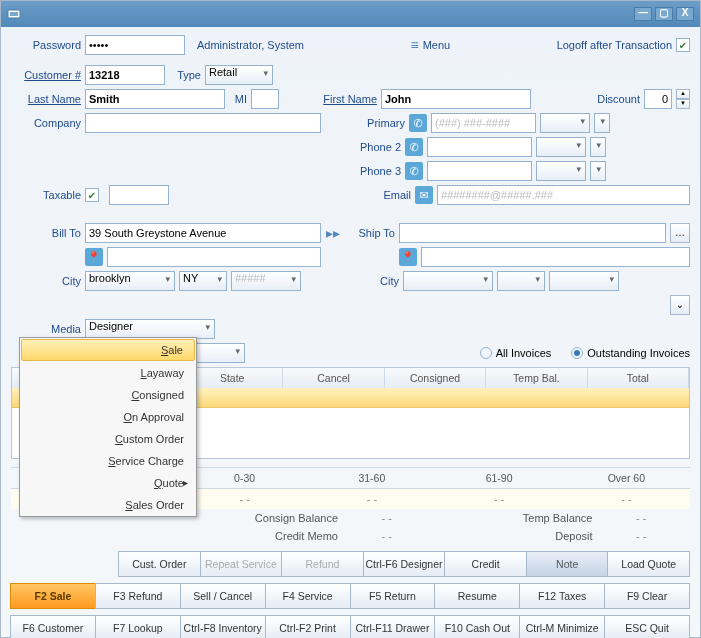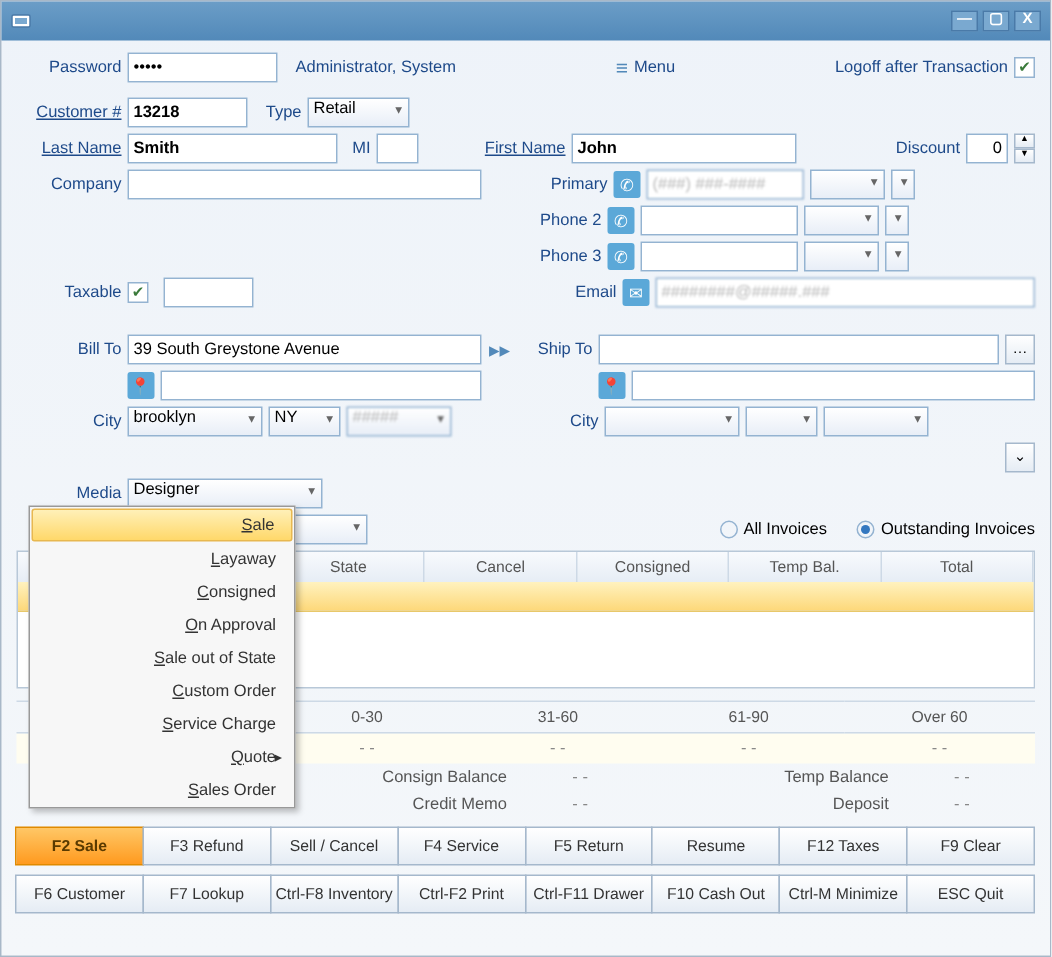--- a/index.html
+++ b/index.html
@@ -238,20 +238,30 @@
       <div class="v">- -</div>
     </div>
     <div class="balrow">
       <div style="flex:0 0 170px"></div>
       <div class="k">Credit Memo</div>
       <div class="v">- -</div>
       <div class="k">Deposit</div>
       <div class="v">- -</div>
     </div>
 
+    <div class="btnbar">
+      <div style="flex:0 0 108px"></div>
+      <button class="btn">Cust. Order</button>
+      <button class="btn gray">Repeat Service</button>
+      <button class="btn gray">Refund</button>
+      <button class="btn">Ctrl-F6 Designer</button>
+      <button class="btn">Credit</button>
+      <button class="btn blue">Note</button>
+      <button class="btn">Load Quote</button>
+    </div>
 
     <div class="btnbar">
       <button class="btn orange">F2 Sale</button>
       <button class="btn">F3 Refund</button>
       <button class="btn">Sell / Cancel</button>
       <button class="btn">F4 Service</button>
       <button class="btn">F5 Return</button>
       <button class="btn">Resume</button>
       <button class="btn">F12 Taxes</button>
       <button class="btn">F9 Clear</button>
@@ -268,20 +278,19 @@
       <button class="btn">ESC Quit</button>
     </div>
 
   </div>
 
   <div class="dropdown">
     <div class="dropdown-item hl"><span class="u">S</span><span>ale</span></div>
     <div class="dropdown-item"><span class="u">L</span>ayaway</div>
     <div class="dropdown-item"><span class="u">C</span>onsigned</div>
     <div class="dropdown-item"><span class="u">O</span>n Approval</div>
-    <div class="dropdown-item"><span class="u">S</span>ale out of State</div>
     <div class="dropdown-item"><span class="u">C</span>ustom Order</div>
     <div class="dropdown-item"><span class="u">S</span>ervice Charge</div>
     <div class="dropdown-item sub"><span class="u">Q</span>uote</div>
     <div class="dropdown-item"><span class="u">S</span>ales Order</div>
   </div>
 
 </div>
 
 </body></html>

